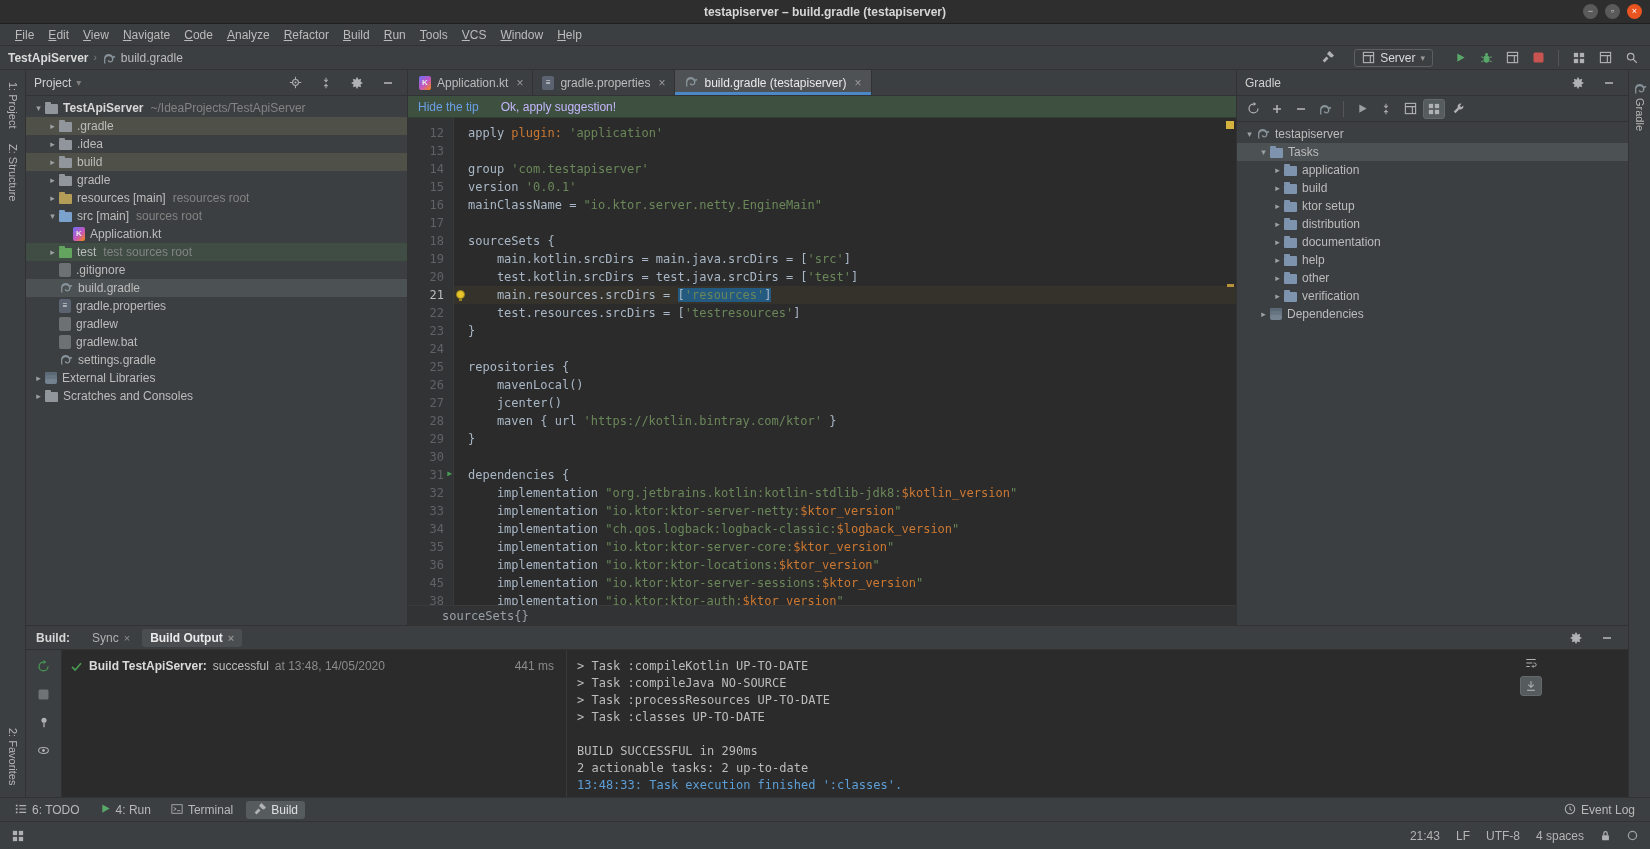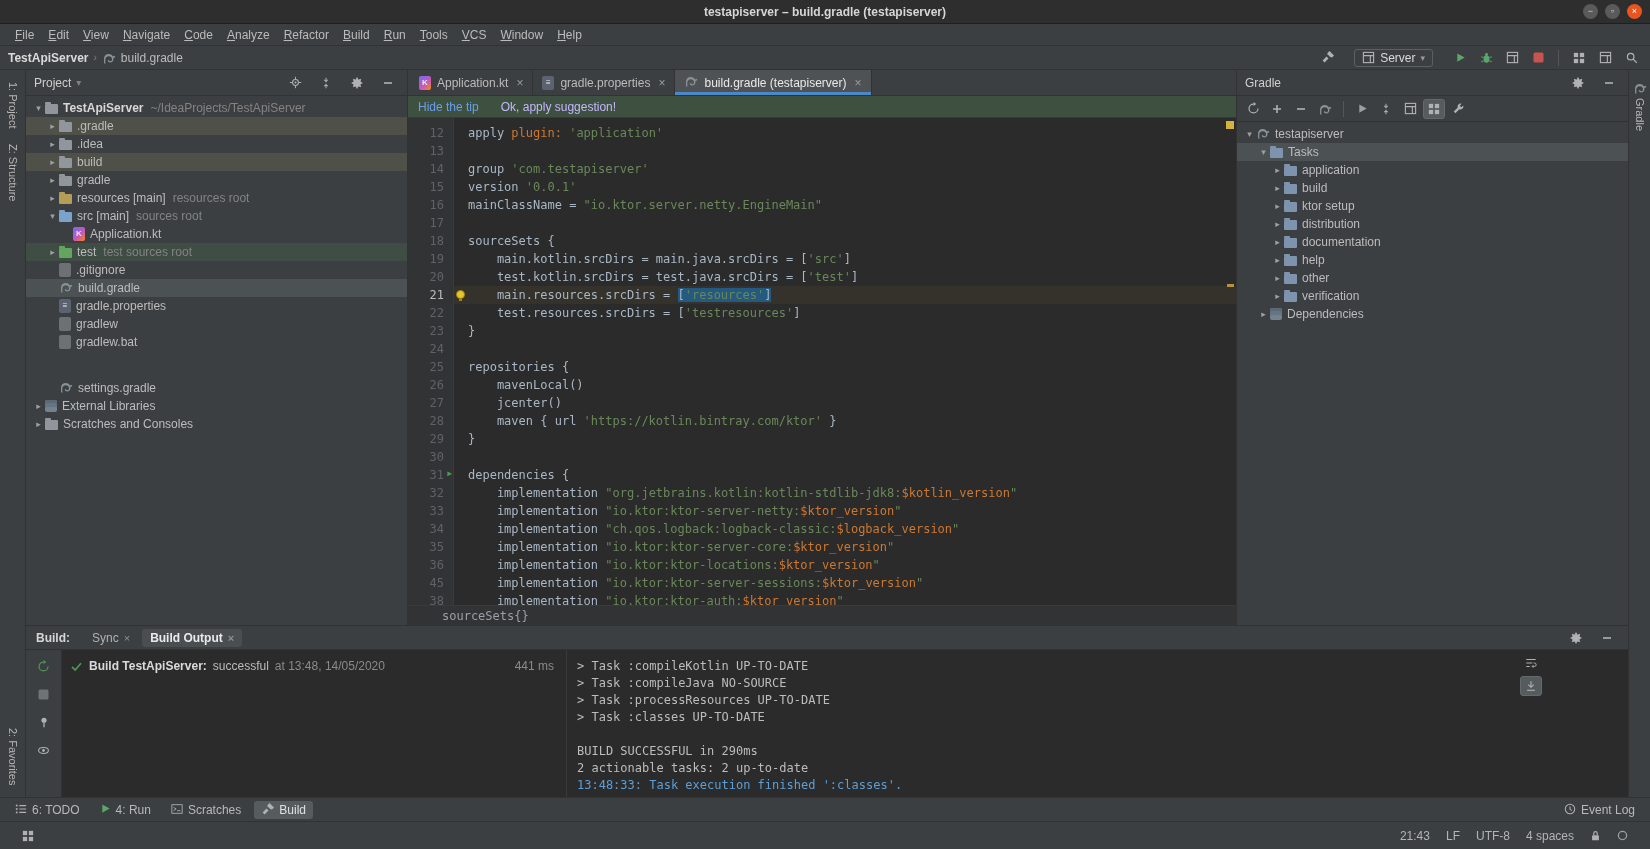--- a/index.html
+++ b/index.html
@@ -119,21 +119,21 @@
   .dur { margin-left:auto; padding-right:12px; }
   .build-console { flex:1; position:relative; padding:8px 0 0 10px; font:12px "DejaVu Sans Mono","Liberation Mono",monospace; color:#bcbcbc; overflow:hidden; }
   .console-line { height:17px; line-height:17px; white-space:pre; }
   .console-line.blue { color:#5c9fd8; }
   .console-icons { position:absolute; top:3px; right:86px; display:flex; flex-direction:column; gap:3px; }
 
   
   .tw-stripe { height:24px; flex:none; background:#3c3f41; border-top:1px solid #323232; display:flex; align-items:center; padding:0 8px; gap:6px; }
   .twb { display:flex; align-items:flex-start; gap:5px; padding:2px 7px; border-radius:3px; color:#b8b8b8; }
   .twb.active { background:#565b5d; color:#e0e0e0; }
-  .statusbar { height:28px; flex:none; background:#3c3f41; border-top:1px solid #323232; display:flex; align-items:center; padding:0 22px; gap:16px; color:#b4b4b4; }
+  .statusbar { height:28px; flex:none; background:#3c3f41; border-top:1px solid #323232; display:flex; align-items:center; padding:0 12px; gap:16px; color:#b4b4b4; }
   .sb-right { margin-left:auto; display:flex; align-items:center; gap:16px; }
 </style>
 </head>
 <body>
 
 <div class="app">
 
   <div class="titlebar">
     <span class="title-text">testapiserver – build.gradle (testapiserver)</span>
     <div class="win-controls">
@@ -356,21 +356,21 @@
               <div class="tree-row" style="padding-left: 20px;">
                 <span class="arrow"></span>
                 <span class="icon i-file"></span>
                 <span class="lbl">gradlew</span>
               </div>
               <div class="tree-row" style="padding-left: 20px;">
                 <span class="arrow"></span>
                 <span class="icon i-file"></span>
                 <span class="lbl">gradlew.bat</span>
               </div>
-              <div class="tree-row" style="padding-left: 20px; margin-top: 28px;">
+              <div class="tree-row" style="padding-left: 20px;">
                 <span class="arrow"></span>
                 <span class="icon svg-icon"><svg width="14" height="12" viewBox="0 0 16 14">
                     <path fill="#87939A" d="M2.2 12.5V7.6C2.2 4.4 4.5 2.2 7.7 2.2c2.5 0 4.2 1.3 4.8 3.1l2.1-1 .8 1.7-2.3 1.1c.1.4.1.7.1 1.1 0 2.4-1.6 4.1-3.7 4.1-1.6 0-2.9-1-2.9-2.6h1.6c0 .6.6 1.1 1.3 1.1 1.2 0 2-1 2-2.4 0-2-1.6-3.4-3.8-3.4-2.4 0-4 1.5-4 4v5.5z"></path>
                   </svg></span>
                 <span class="lbl">settings.gradle</span>
               </div>
               <div class="tree-row" style="padding-left: 6px;">
                 <span class="arrow">▸</span>
                 <span class="icon i-lib"></span>
                 <span class="lbl">External Libraries</span>
@@ -710,21 +710,21 @@
         </span>
       <span>4: Run</span>
     </span>
     <span class="twb">
       <span class="svg-icon">
           <svg width="12" height="12" viewBox="0 0 14 14">
             <rect x="1" y="2" width="12" height="10" fill="none" stroke="#afb1b3"></rect>
             <path d="M3 5l3 2-3 2M7 9h4" stroke="#afb1b3" fill="none"></path>
           </svg>
         </span>
-      <span>Scratches</span>
+      <span>Terminal</span>
     </span>
     <span class="twb active">
       <span class="svg-icon">
           <svg width="13" height="13" viewBox="0 0 16 16">
             <path d="M6.8 6.8L2 11.6 4.4 14l4.8-4.8z" fill="#afb1b3"></path>
             <path d="M8 2.5L10.5 0 16 5.5 13.5 8l-2.2-.6L8 4.1z" fill="#afb1b3"></path>
           </svg>
         </span>
       <span>Build</span>
     </span>

